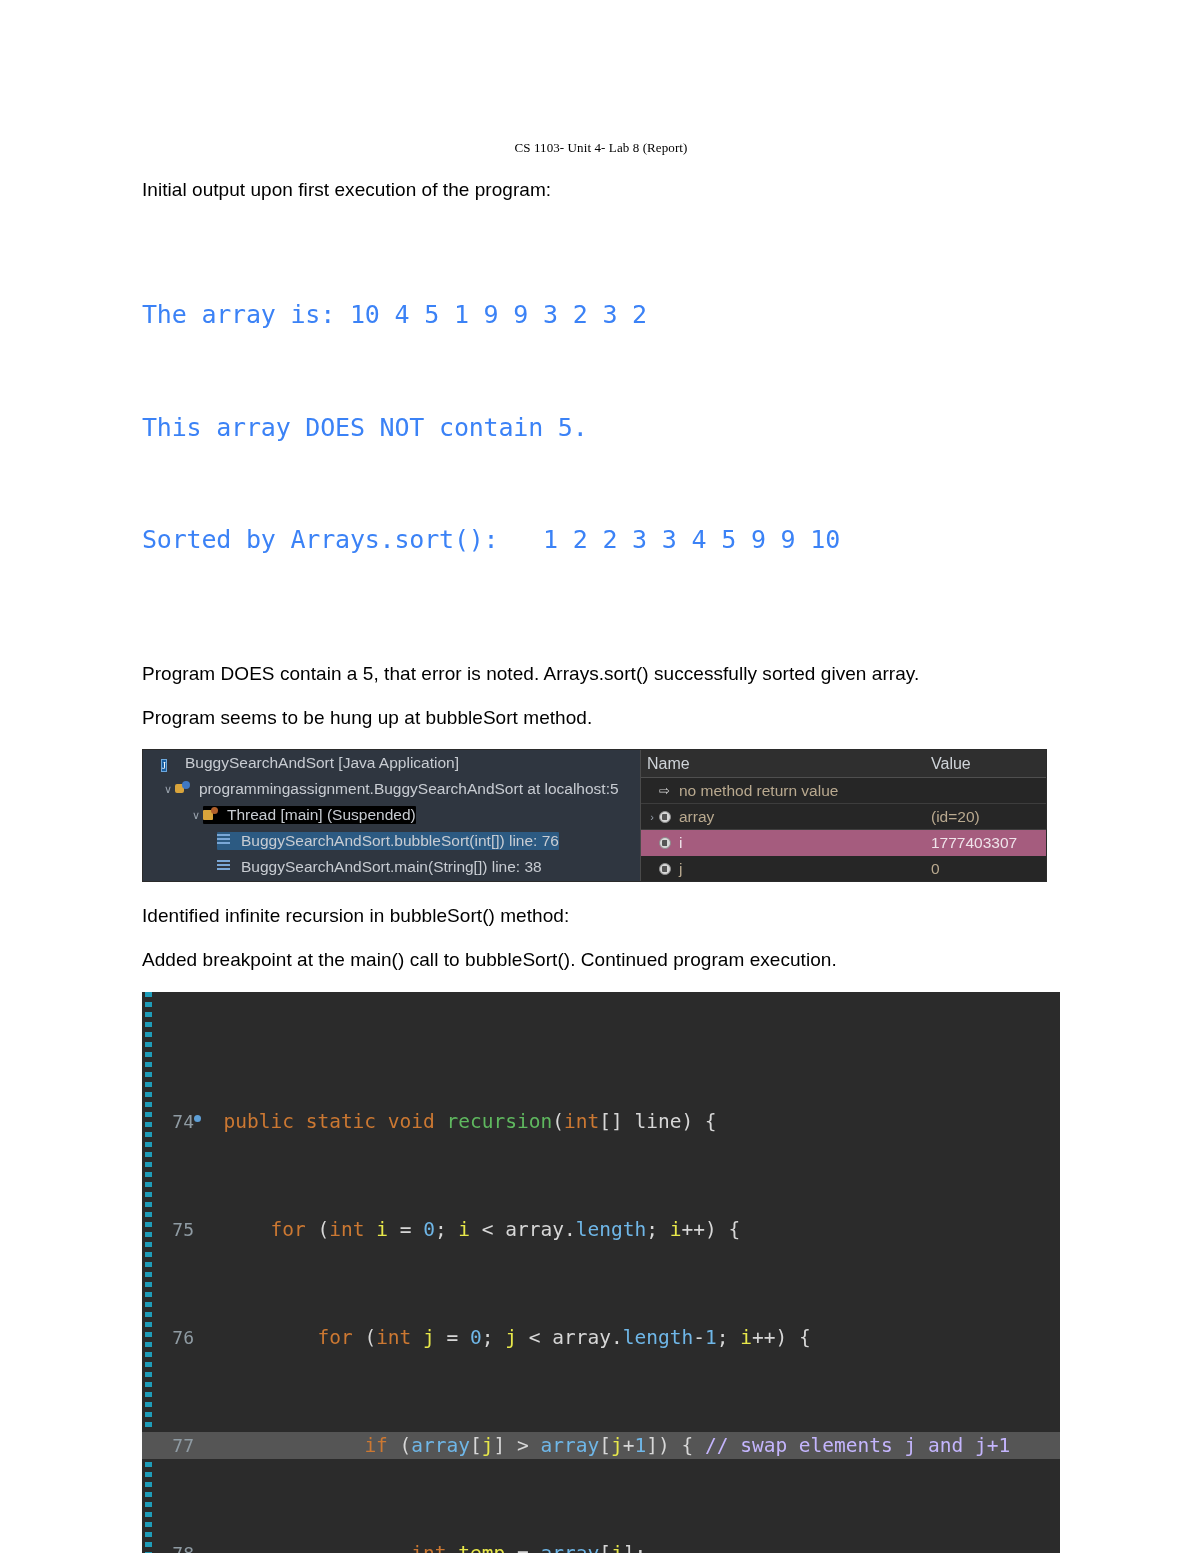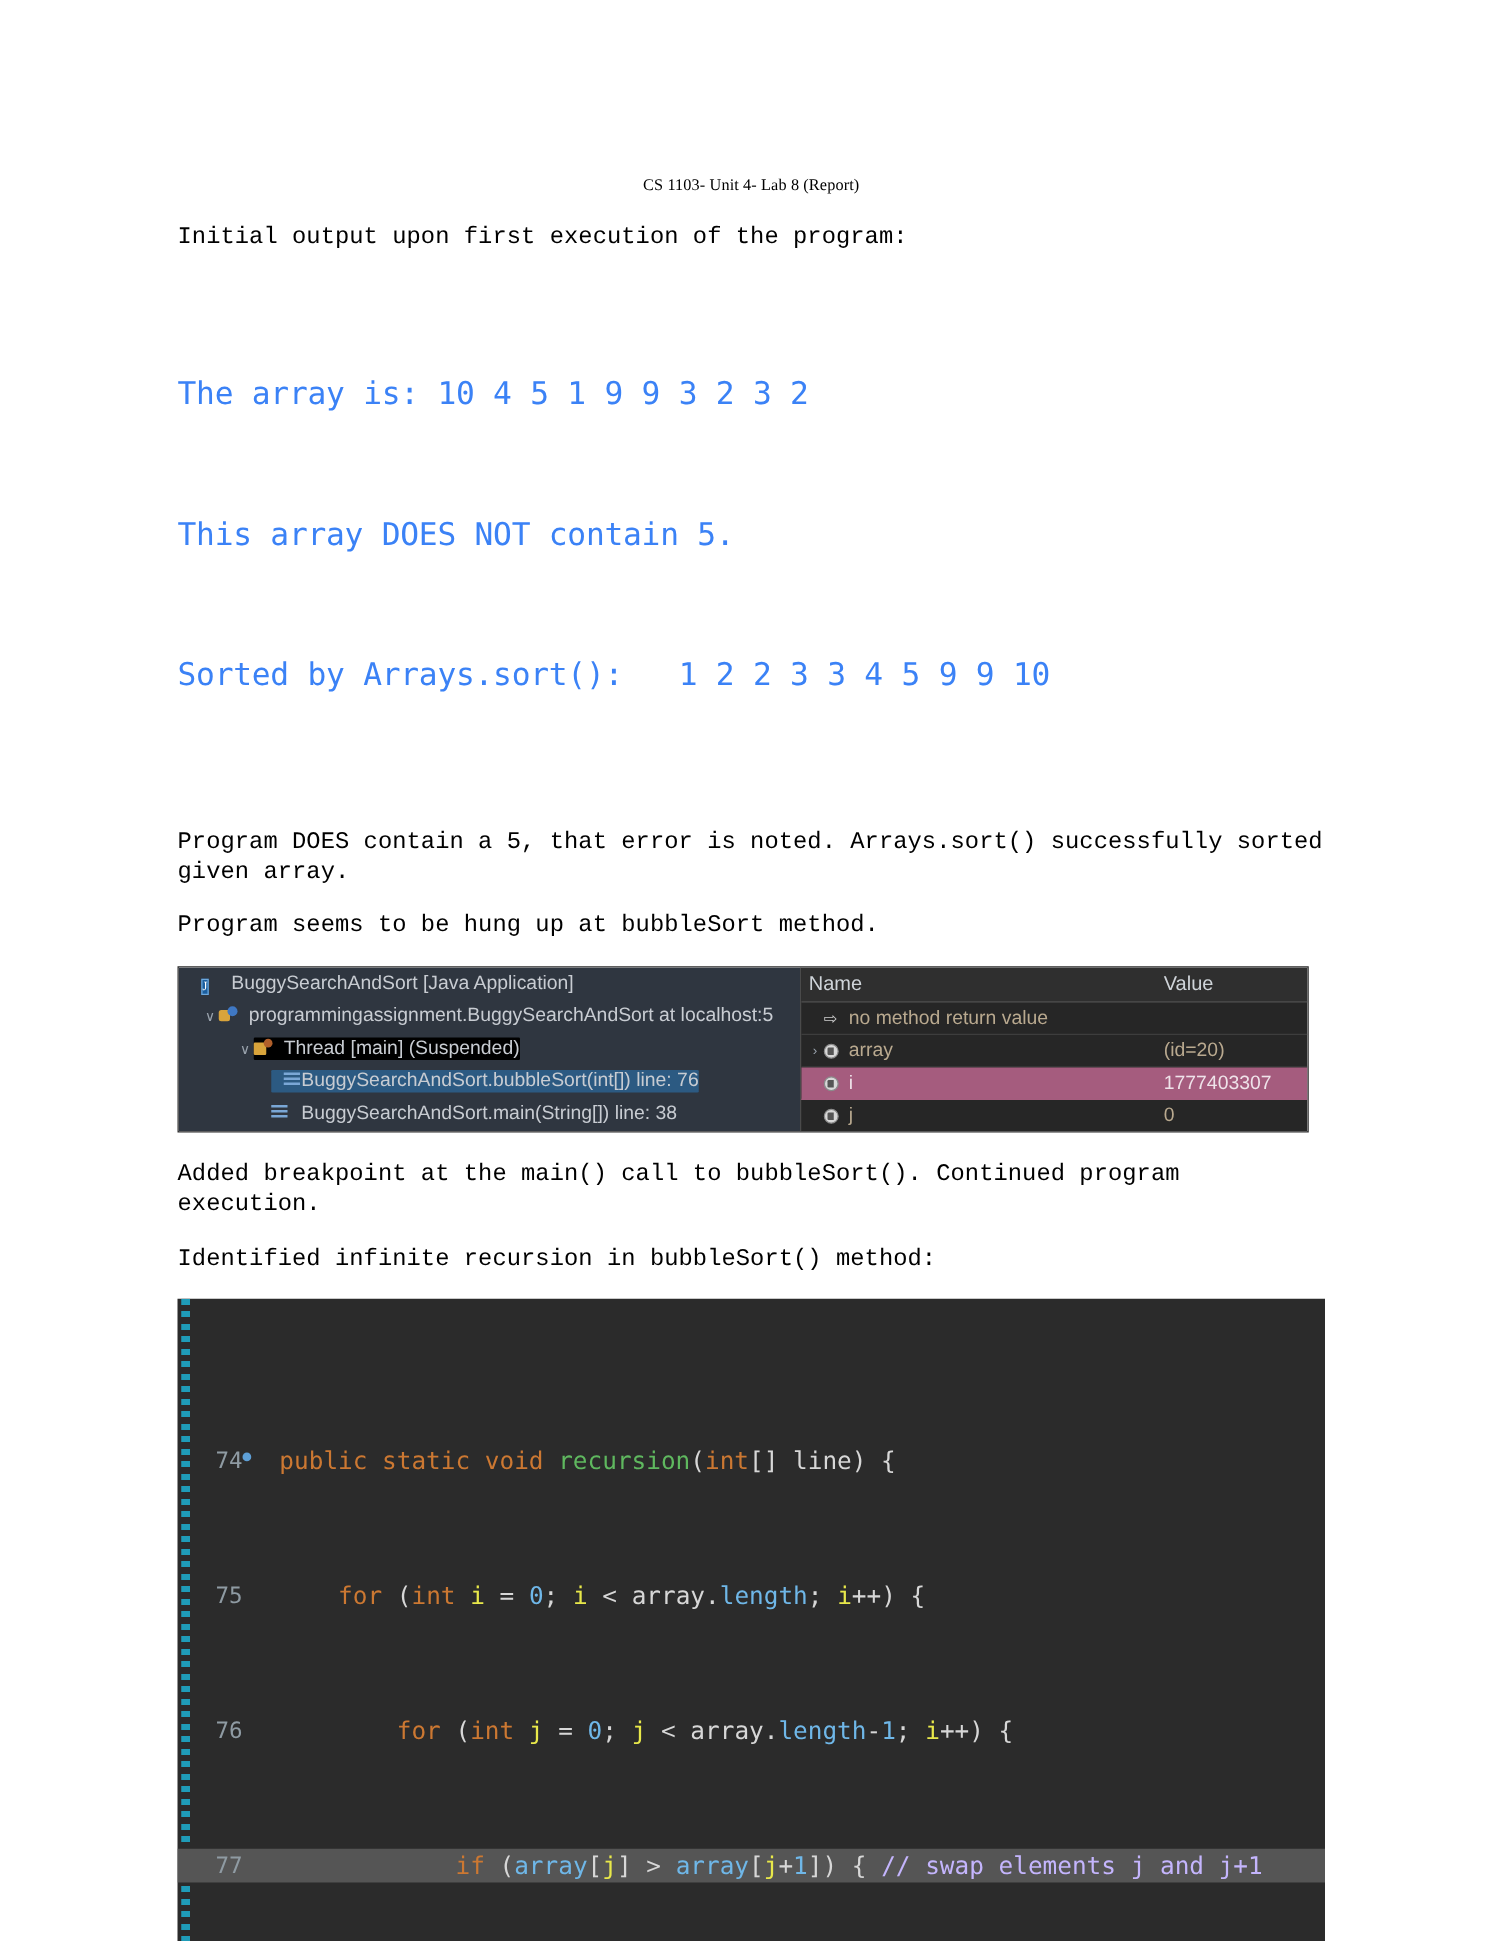--- a/index.html
+++ b/index.html
@@ -35,21 +35,21 @@
     text-align: center;
     font-family: "Liberation Serif", serif;
     font-size: 13px;
     line-height: 1.2;
     margin: 0 0 22px 0;
     font-weight: normal;
     letter-spacing: 0.1px;
   }
 
   .para {
-    font-family: Liberation Mono, monospace;
+    font-family: Liberation Sans, sans-serif;
     font-size: 19px;
     line-height: 1.25;
     margin: 0 0 20px 0;
     letter-spacing: 0.05px;
   }
 
   
   .console {
     font-family: "DejaVu Sans Mono", monospace;
     font-size: 25px;
@@ -120,21 +120,20 @@
   .row-ind-1 { padding-left: 4px; }
   .row-ind-2 { padding-left: 18px; }
   .row-ind-3 { padding-left: 46px; }
   .row-ind-4 { padding-left: 74px; }
 
   .sel-frame {
     background: #2c5a82;
     display: inline-flex;
     align-items: center;
     border-radius: 1px;
-    text-align: center;
   }
   .sel-thread {
     background: #000000;
     display: inline-flex;
     align-items: center;
     border-radius: 1px;
   }
 
   
   .ico-java {
@@ -430,22 +429,22 @@
             <span class="vico">
                 <span class="ico-var"></span>
               </span>
             <span>j</span>
           </span>
           <span class="c-val">0</span>
         </div>
       </div>
     </div>
 
+    <p class="para">Identified infinite recursion in bubbleSort() method:</p>
     <p class="para">Added breakpoint at the main() call to bubbleSort(). Continued program execution.</p>
-    <p class="para">Identified infinite recursion in bubbleSort() method:</p>
 
     <div class="code-block">
       <div class="change-bar"></div>
 
       <div class="code-line">
         <span class="ln">74<span class="bp-dot"></span></span>
         <span class="code-text"><span class="pl">  </span><span class="kw2">public static void </span><span class="mth">recursion</span><span class="pl">(</span><span class="kw2">int</span><span class="pl">[] line) {</span></span>
       </div>
 
       <div class="code-line">

